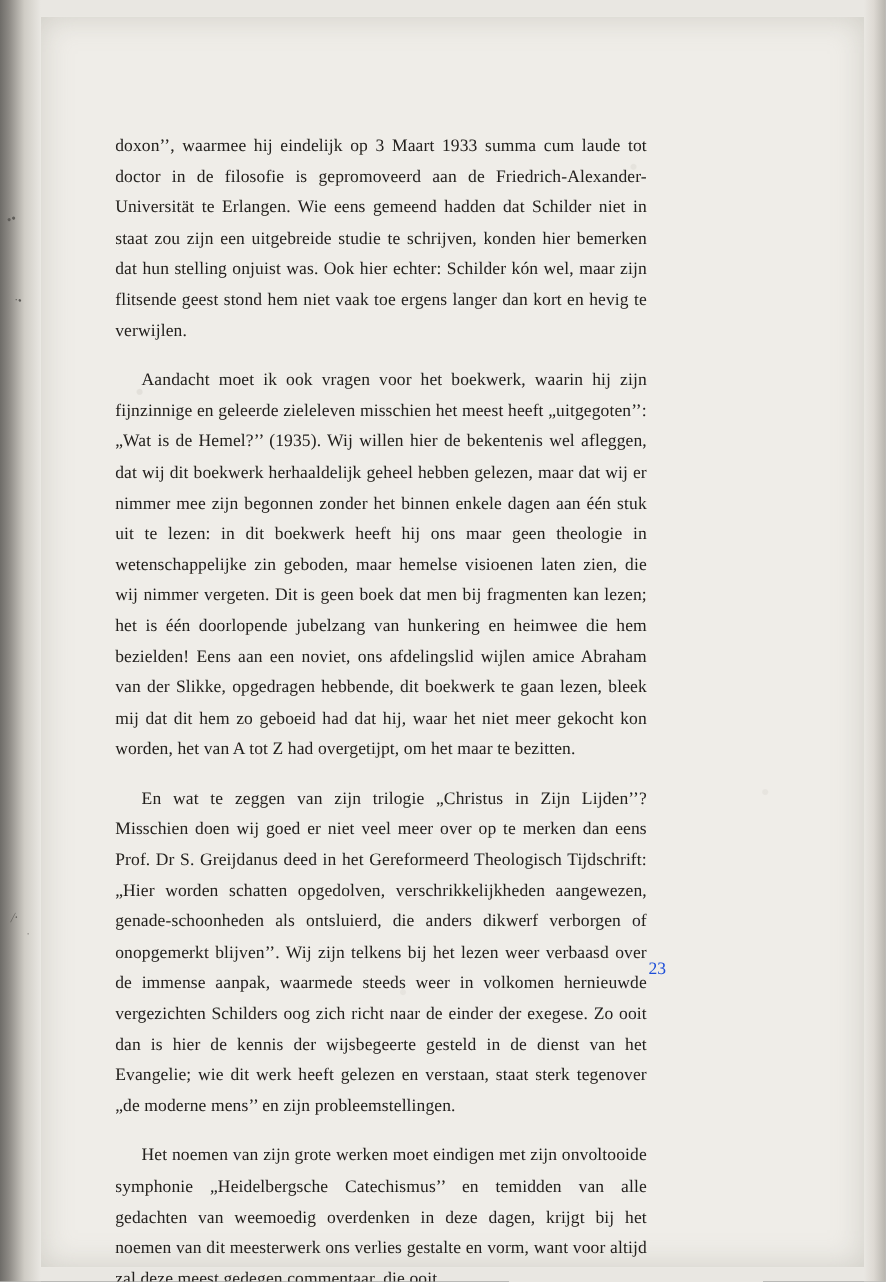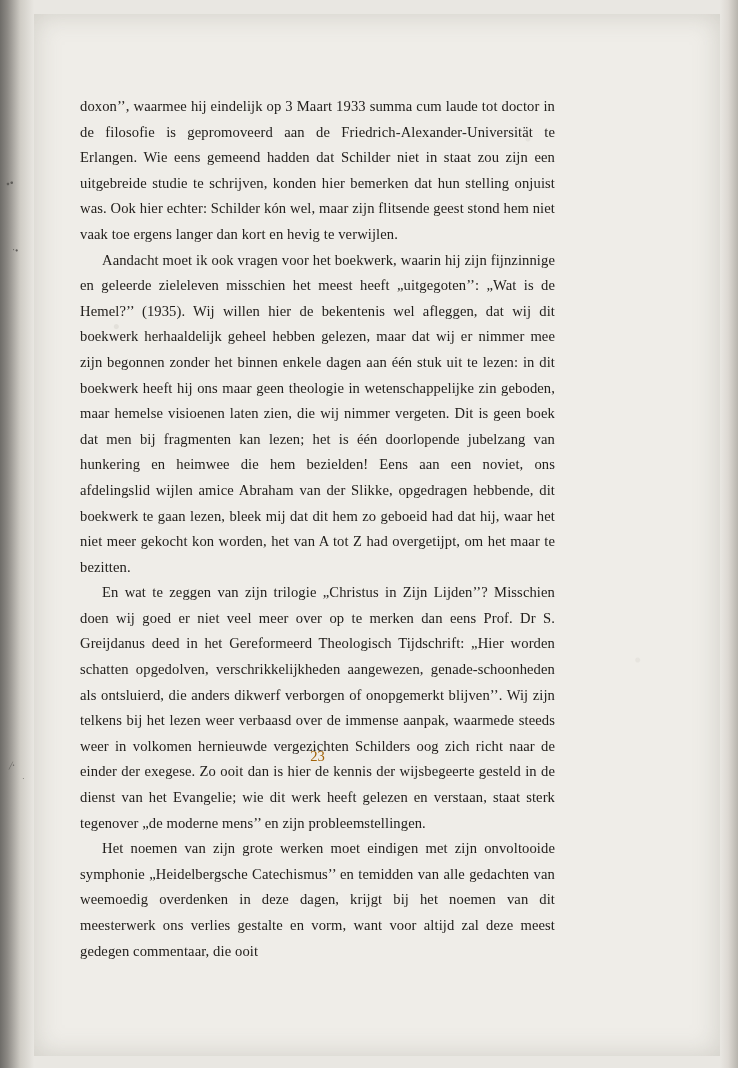--- a/index.html
+++ b/index.html
@@ -62,33 +62,33 @@
     top: 94px;
     width: 475px;
     font-size: 14.6px;
     line-height: 25.6px;
     color: #23201d;
     text-align: justify;
     text-justify: inter-word;
     letter-spacing: 0.1px;
   }
   .textblock p {
-    margin: 0;
+    margin: 16px;
   }
   .textblock p + p {
     text-indent: 22px;
   }
   .folio {
     position: absolute;
     left: 80px;
     width: 475px;
-    top: 748px;
-    text-align: center;
+    top: 800px;
+    text-align: right;
     font-size: 14.6px;
-    color: #a16207;
+    color: #1d4ed8;
   }
   
   .speck {
     position: absolute;
     color: #5f5d59;
     font-size: 11px;
     line-height: 1;
     pointer-events: none;
   }
   .speck.s1 { left: 6px;  top: 178px; transform: rotate(-18deg); }

